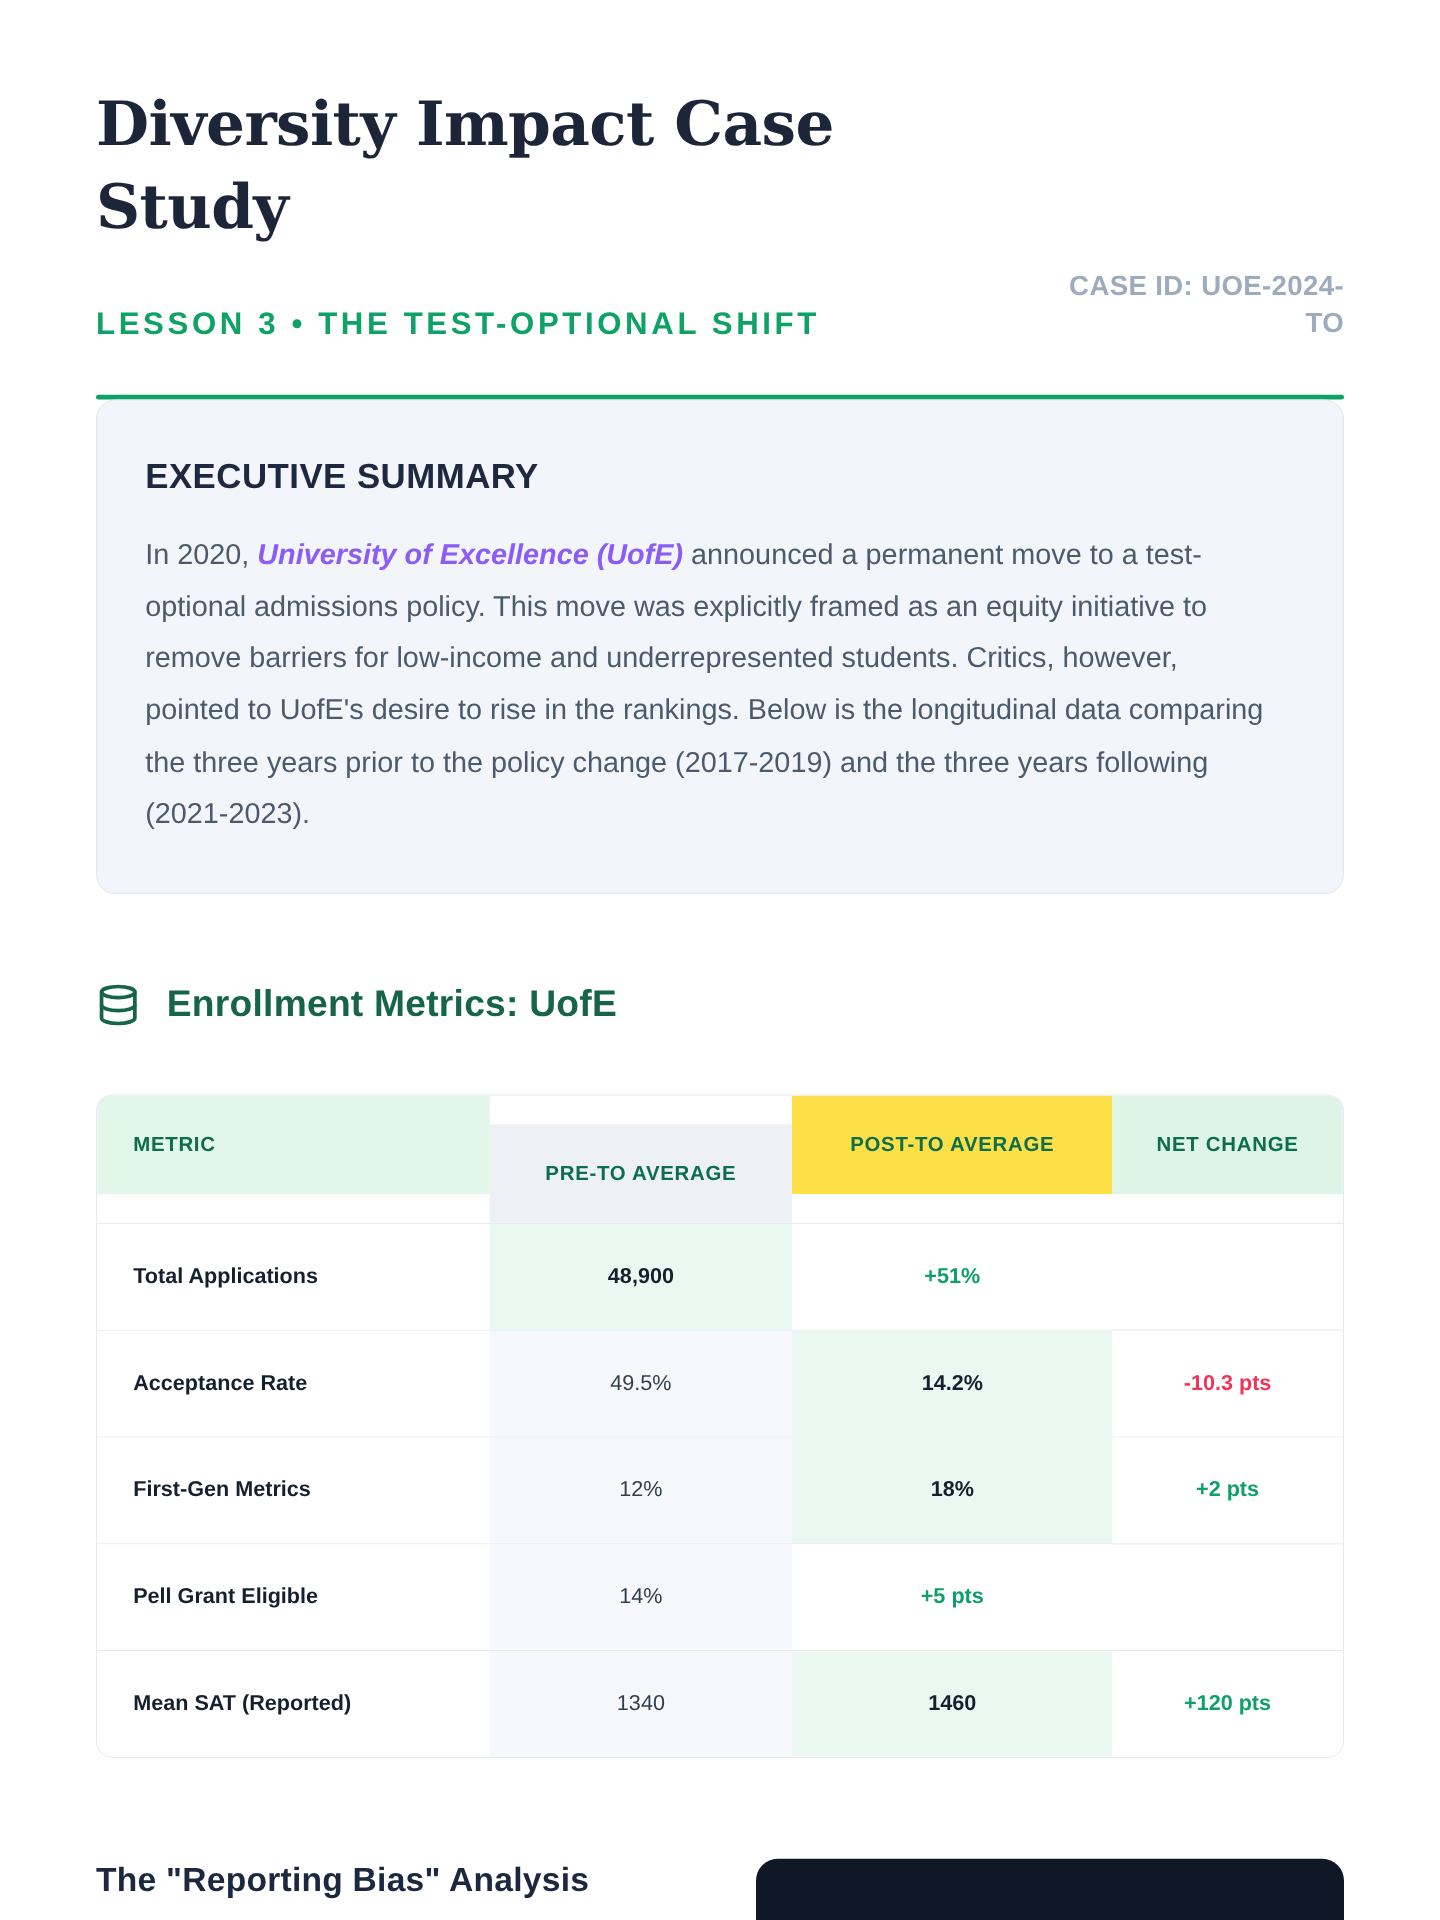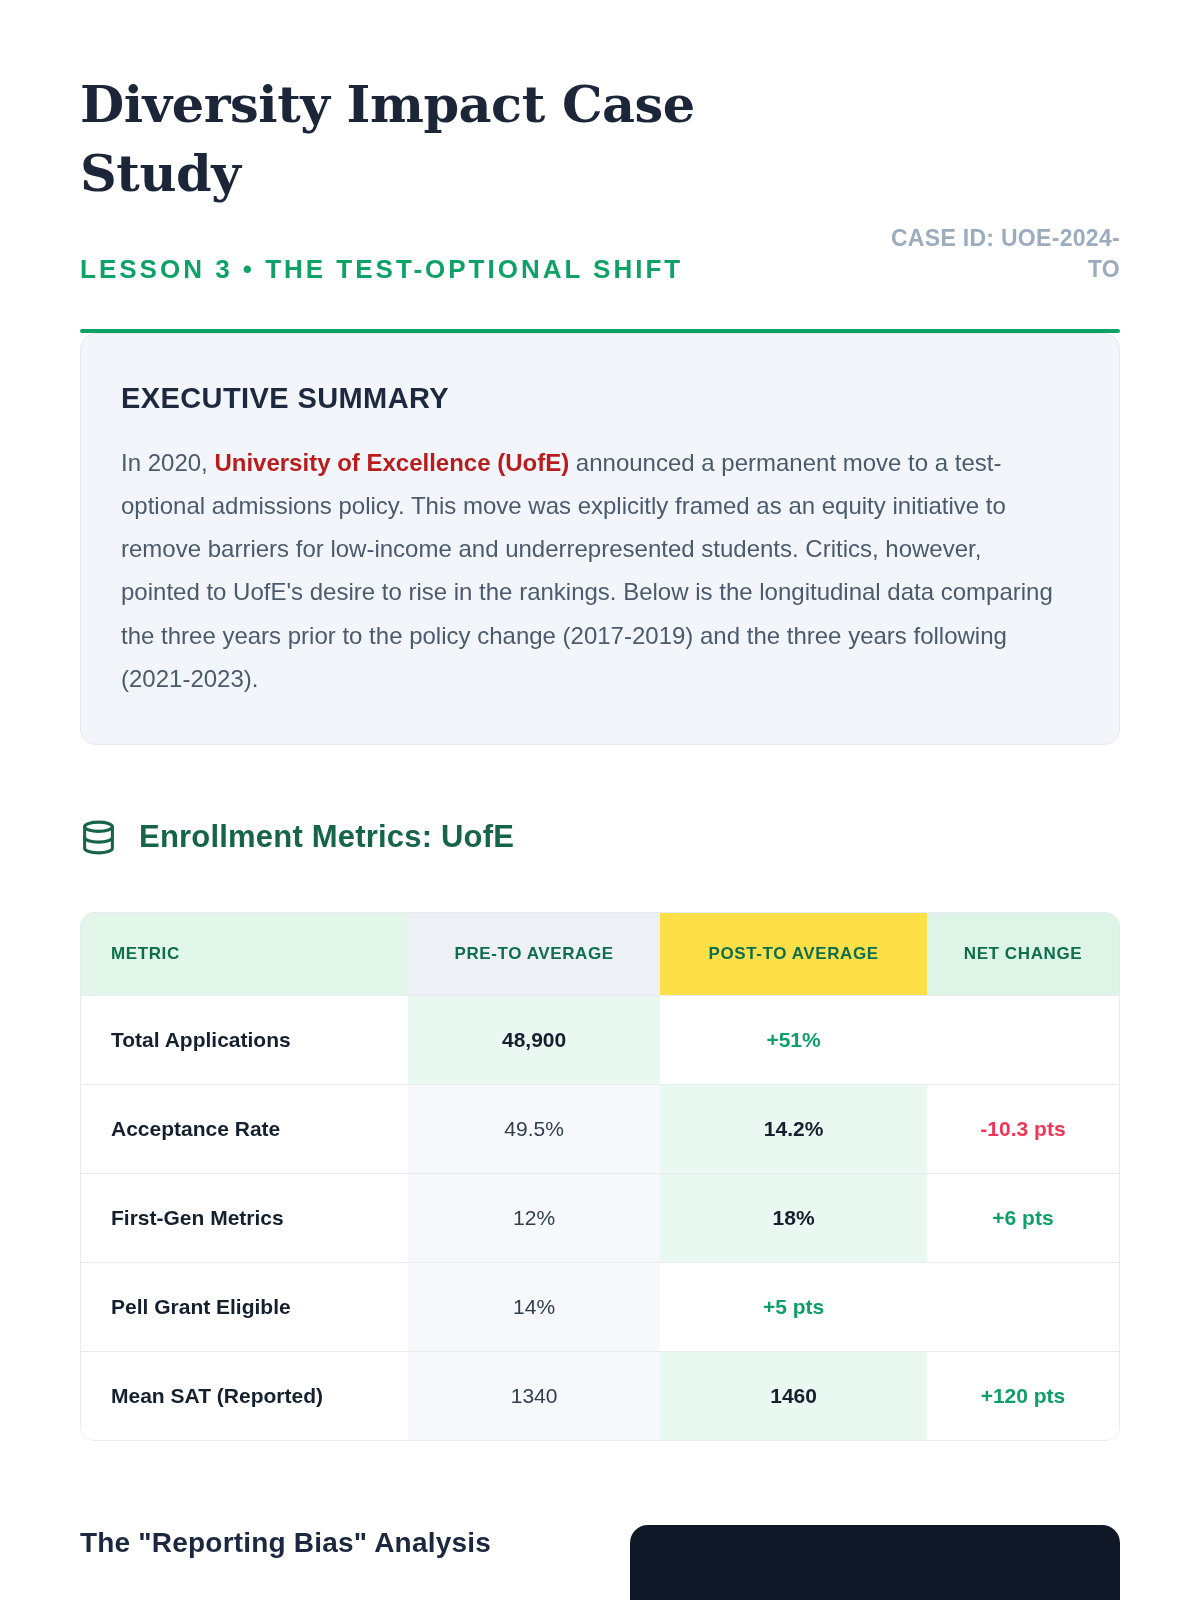--- a/index.html
+++ b/index.html
@@ -67,21 +67,21 @@
     color:#1e2940;
     letter-spacing:0.4px;
   }
   .summary-text{
     margin:26px 0 0 0;
     max-width:935px;
     font-size:24px;
     line-height:1.8;
     color:#4b5a6d;
   }
-  .summary-text b{color:#b91c1c;}
+  .summary-text b{color:#8b5cf6;font-style:italic;}
 
   
   .section-heading{
     margin-top:74px;
     display:flex;
     align-items:center;
     gap:22px;
   }
   .section-heading .db-icon{flex:0 0 auto;display:block;}
   .section-title{
@@ -104,25 +104,25 @@
     grid-template-columns:31.5% 24.3% 25.7% 18.5%;
   }
   .t-head .cell{
     height:82px;
     font-size:17px;
     font-weight:700;
     letter-spacing:0.6px;
     color:#0d6e4c;
   }
   .t-head .c1{background:#e2f6ea;}
-  .t-head .c2{background:#edf1f6;}
+  .t-head .c2{background:#edf1f6;margin-top:24px;}
   .t-head .c3{background:#fde047;}
   .t-head .c4{background:#ddf4e7;}
   .t-body .t-row{border-top:1px solid #e8ecf1;}
-  .t-body .cell{height:88px;font-size:21px;}
+  .t-body .cell{height:88px;font-size:18px;}
   .t-body .c1{background:#ffffff;}
   .t-body .c2{background:#f6f8fb;}
   .t-body .c3{background:#e9f8f0;}
   .t-body .c4{background:#ffffff;}
   .cell{
     display:flex;
     align-items:center;
     justify-content:center;
     box-sizing:border-box;
   }
@@ -202,21 +202,21 @@
       <div class="t-row">
         <div class="cell c1 metric-name">Acceptance Rate</div>
         <div class="cell c2 pre-val">49.5%</div>
         <div class="cell c3 post-val">14.2%</div>
         <div class="cell c4 change-val negative">-10.3 pts</div>
       </div>
       <div class="t-row">
         <div class="cell c1 metric-name">First-Gen Metrics</div>
         <div class="cell c2 pre-val">12%</div>
         <div class="cell c3 post-val">18%</div>
-        <div class="cell c4 change-val positive">+6 pts</div>
+        <div class="cell c4 change-val positive">+2 pts</div>
       </div>
       <div class="t-row">
         <div class="cell c1 metric-name">Pell Grant Eligible</div>
         <div class="cell c2 pre-val">14%</div>
         <div class="cell c4 change-val positive">+5 pts</div>
       </div>
       <div class="t-row">
         <div class="cell c1 metric-name">Mean SAT (Reported)</div>
         <div class="cell c2 pre-val">1340</div>
         <div class="cell c3 post-val">1460</div>

